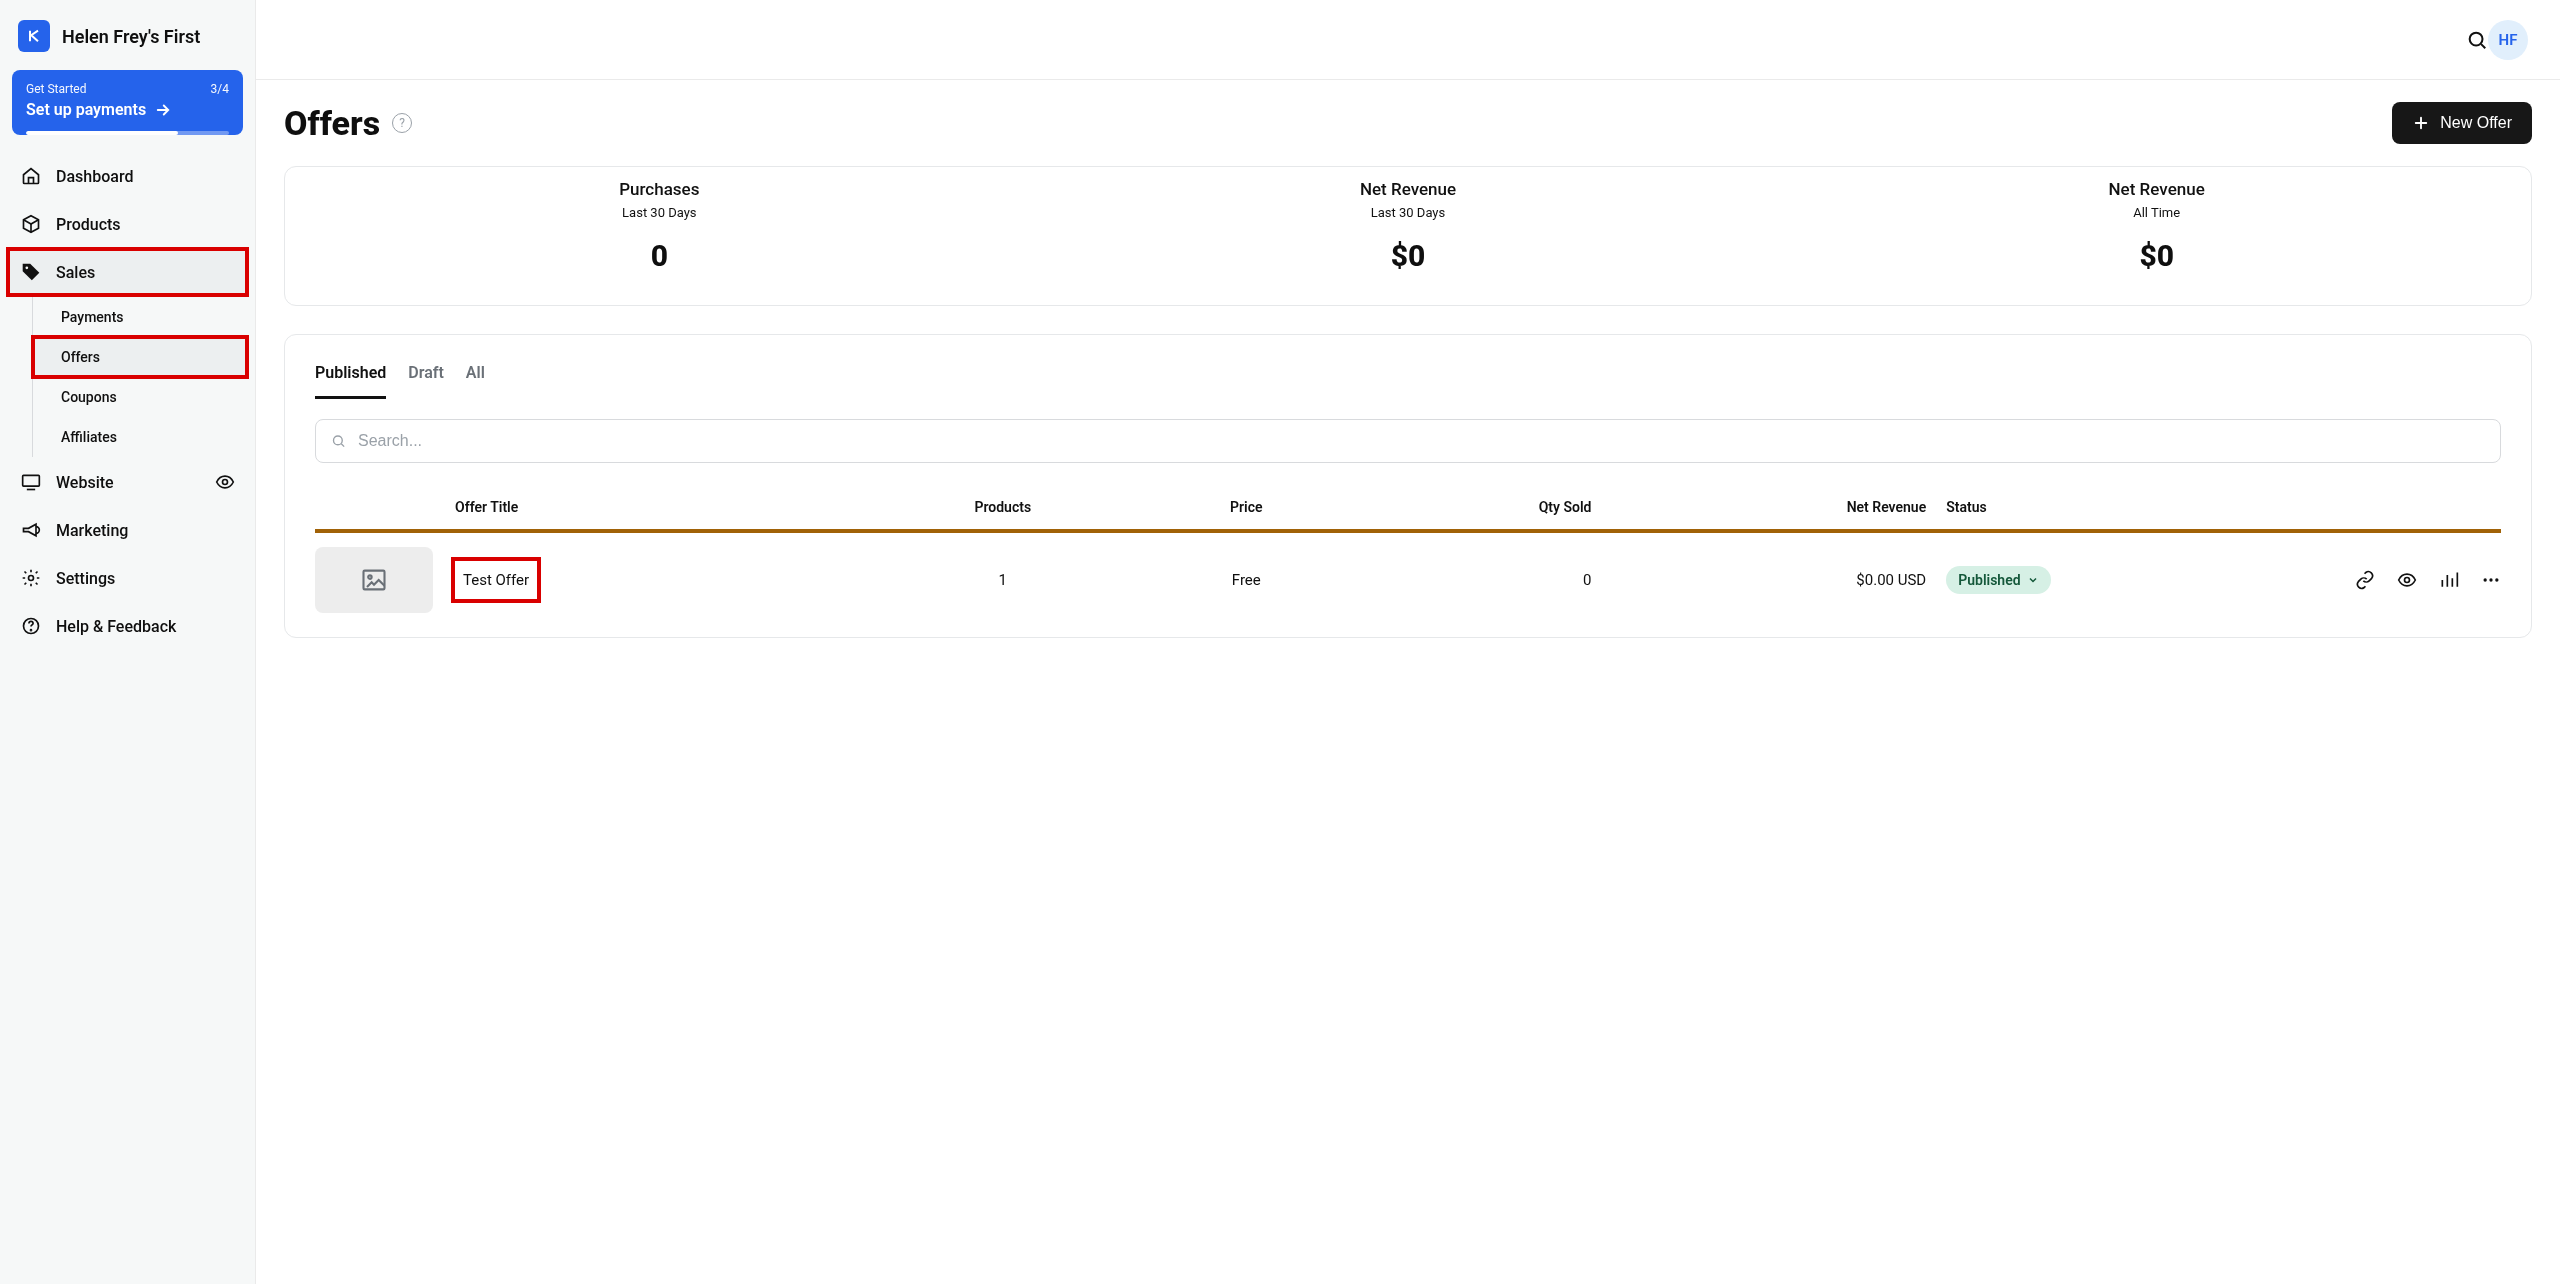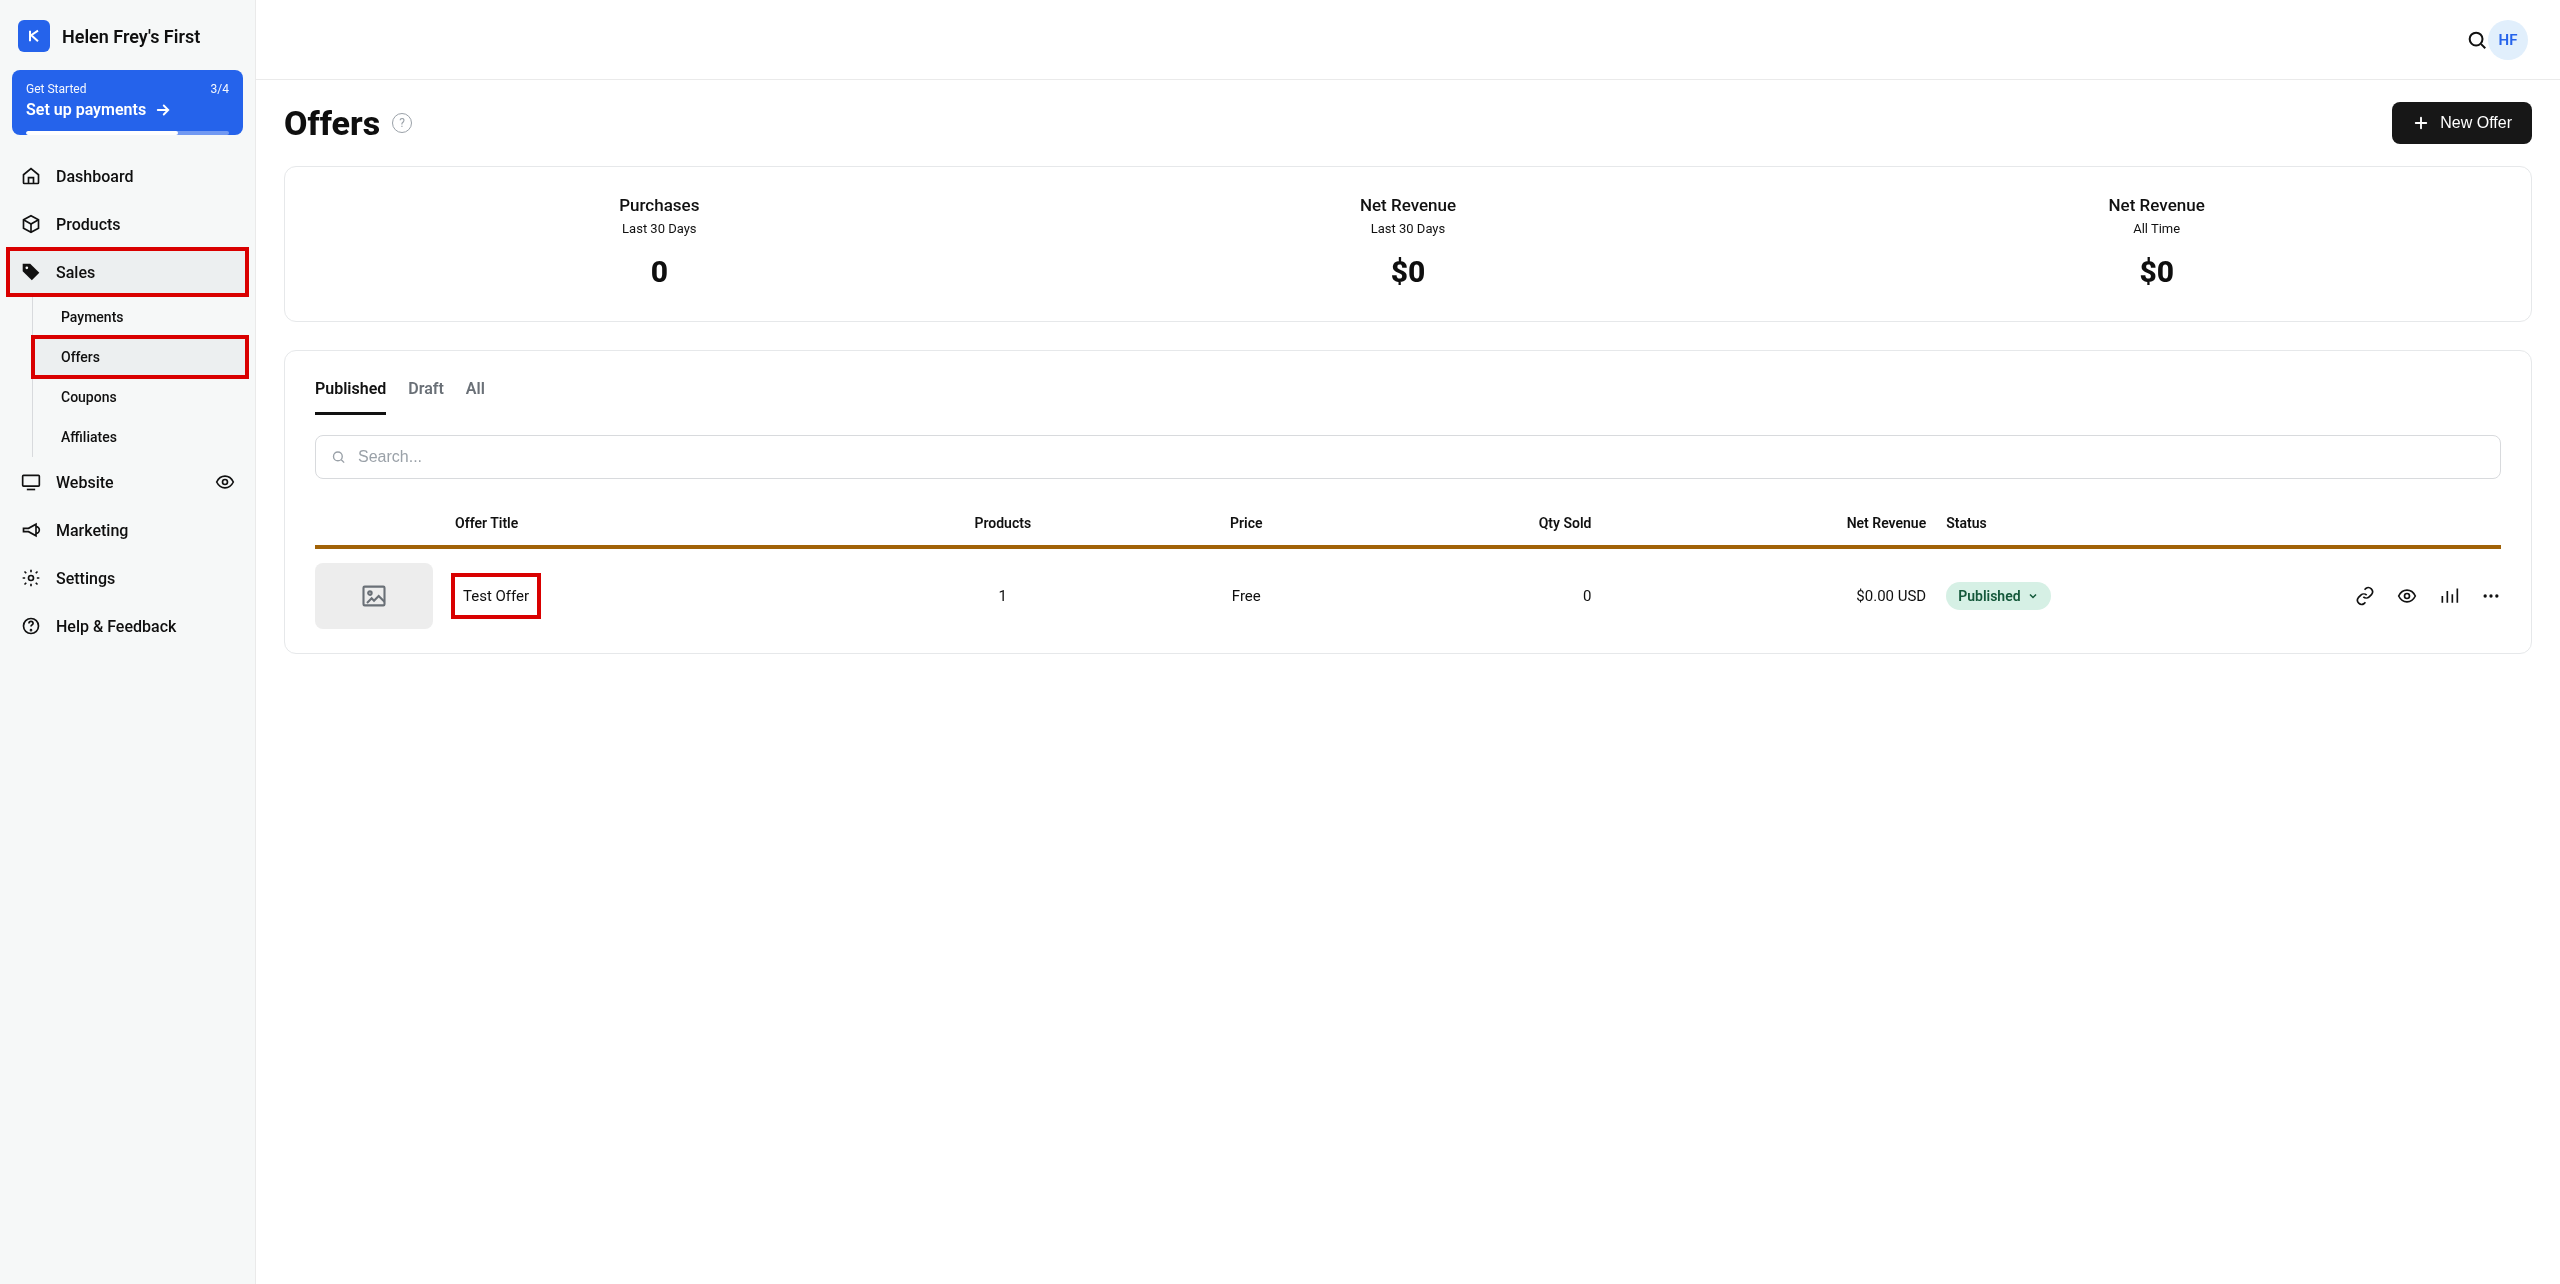--- a/index.html
+++ b/index.html
@@ -31,21 +31,21 @@
     .topbar { height: 80px; display: flex; justify-content: flex-end; align-items: center; padding: 0 32px; border-bottom: 1px solid #eaeaea; }
     .avatar { width: 40px; height: 40px; border-radius: 50%; background: #e1effc; color: #2563eb; display: flex; align-items: center; justify-content: center; font-weight: 600; font-size: 15px; }
     
     .content { padding: 22px 28px; }
     .page-head { display: flex; justify-content: space-between; align-items: center; margin-bottom: 22px; }
     .page-title-wrap { display: flex; align-items: center; gap: 12px; }
     .page-title { font-size: 34px; font-weight: 800; }
     .help-circ { width: 20px; height: 20px; border: 1.5px solid #9aa1a8; border-radius: 50%; display: inline-flex; align-items: center; justify-content: center; font-size: 12px; color: #9aa1a8; cursor: pointer; }
     .new-offer-btn { background: #171717; color: #fff; border: none; border-radius: 8px; padding: 12px 20px; font-size: 16px; font-weight: 400; display: flex; align-items: center; gap: 10px; cursor: pointer; }
     
-    .stats-card { border: 1px solid #e6e8ea; border-radius: 12px; display: flex; padding: 28px 0 32px; margin-bottom: 28px; }
+    .stats-card { border: 1px solid #e6e8ea; border-radius: 12px; display: flex; padding: 12px 0 32px; margin-bottom: 28px; }
     .stat { flex: 1; text-align: center; }
     .stat-title { font-size: 17px; font-weight: 500; color: #111; margin-bottom: 6px; }
     .stat-sub { font-size: 13px; color: #111; margin-bottom: 18px; }
     .stat-value { font-size: 30px; font-weight: 800; }
     
     .offers-card { border: 1px solid #e6e8ea; border-radius: 12px; padding: 28px 30px 10px; }
     .tabs { display: flex; gap: 22px; margin-bottom: 20px; }
     .tab { font-size: 16px; font-weight: 600; color: #6a7077; padding-bottom: 14px; cursor: pointer; }
     .tab.active { color: #111; border-bottom: 3px solid #111; }
     

